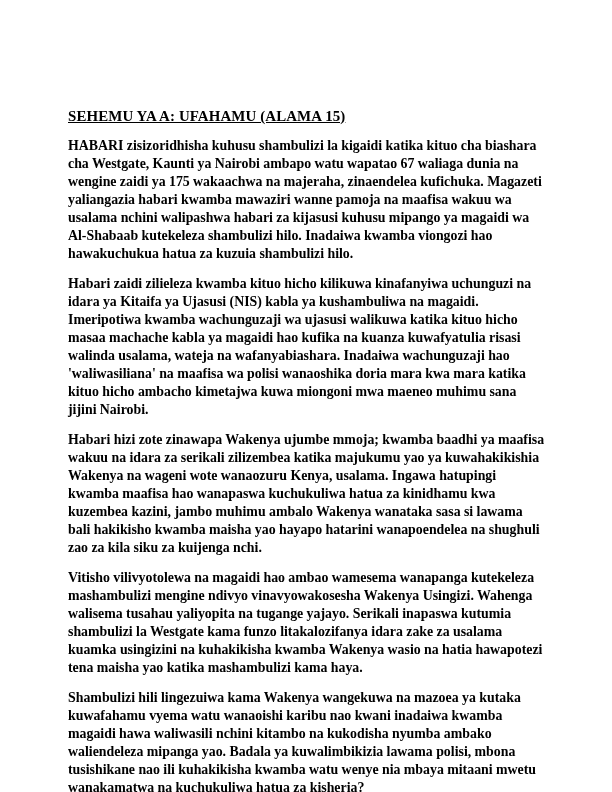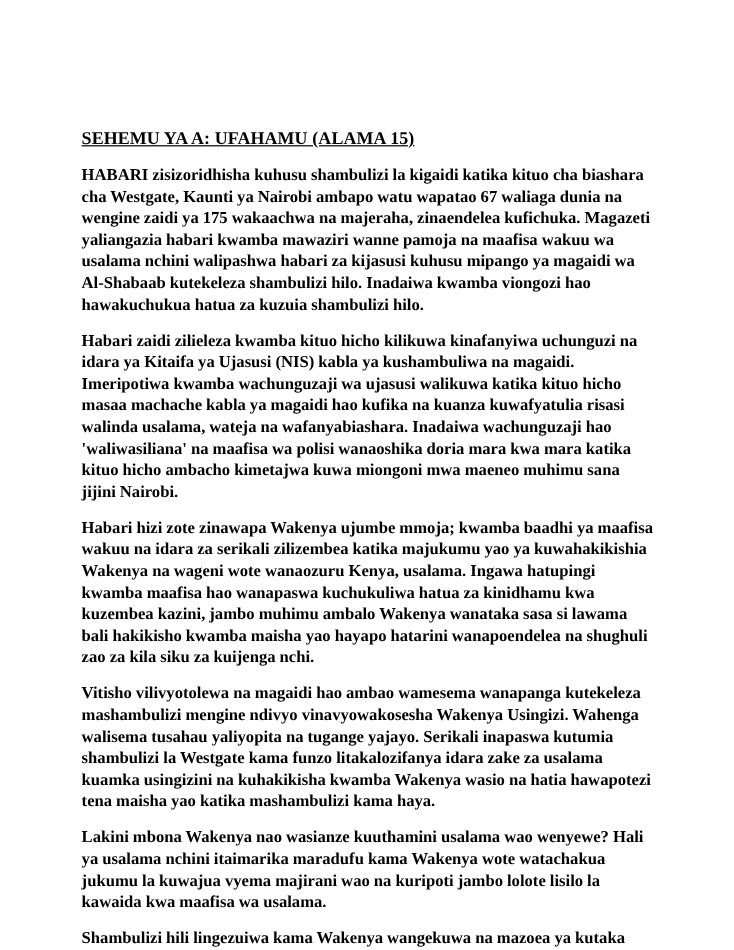--- a/index.html
+++ b/index.html
@@ -49,16 +49,15 @@
 <body>
 
 <div class="page">
 
   <h1 class="section-title">SEHEMU YA A: UFAHAMU (ALAMA 15)</h1>
 
   <p class="para">HABARI zisizoridhisha kuhusu shambulizi la kigaidi katika kituo cha biashara cha Westgate, Kaunti ya Nairobi ambapo watu wapatao 67 waliaga dunia na wengine zaidi ya 175 wakaachwa na majeraha, zinaendelea kufichuka. Magazeti yaliangazia habari kwamba mawaziri wanne pamoja na maafisa wakuu wa usalama nchini walipashwa habari za kijasusi kuhusu mipango ya magaidi wa Al-Shabaab kutekeleza shambulizi hilo. Inadaiwa kwamba viongozi hao hawakuchukua hatua za kuzuia shambulizi hilo.</p>
   <p class="para">Habari zaidi zilieleza kwamba kituo hicho kilikuwa kinafanyiwa uchunguzi na idara ya Kitaifa ya Ujasusi (NIS) kabla ya kushambuliwa na magaidi. Imeripotiwa kwamba wachunguzaji wa ujasusi walikuwa katika kituo hicho masaa machache kabla ya magaidi hao kufika na kuanza kuwafyatulia risasi walinda usalama, wateja na wafanyabiashara. Inadaiwa wachunguzaji hao 'waliwasiliana' na maafisa wa polisi wanaoshika doria mara kwa mara katika kituo hicho ambacho kimetajwa kuwa miongoni mwa maeneo muhimu sana jijini Nairobi.</p>
   <p class="para">Habari hizi zote zinawapa Wakenya ujumbe mmoja; kwamba baadhi ya maafisa wakuu na idara za serikali zilizembea katika majukumu yao ya kuwahakikishia Wakenya na wageni wote wanaozuru Kenya, usalama. Ingawa hatupingi kwamba maafisa hao wanapaswa kuchukuliwa hatua za kinidhamu kwa kuzembea kazini, jambo muhimu ambalo Wakenya wanataka sasa si lawama bali hakikisho kwamba maisha yao hayapo hatarini wanapoendelea na shughuli zao za kila siku za kuijenga nchi.</p>
   <p class="para nogap">Vitisho vilivyotolewa na magaidi hao ambao wamesema wanapanga kutekeleza mashambulizi mengine ndivyo vinavyowakosesha Wakenya Usingizi. Wahenga walisema tusahau yaliyopita na tugange yajayo. Serikali inapaswa kutumia shambulizi la Westgate kama funzo litakalozifanya idara zake za usalama kuamka usingizini na kuhakikisha kwamba Wakenya wasio na hatia hawapotezi tena maisha yao katika mashambulizi kama haya.</p>
-  <p class="para">Lakini mbona Wakenya nao wasianze kuuthamini usalama wao wenyewe? Hali ya usalama nchini itaimarika maradufu kama Wakenya wote watachakua jukumu la kuwajua vyema majirani wao na kuripoti jambo lolote lisilo la kawaida kwa maafisa wa usalama.</p>
   <p class="para">Shambulizi hili lingezuiwa kama Wakenya wangekuwa na mazoea ya kutaka kuwafahamu vyema watu wanaoishi karibu nao kwani inadaiwa kwamba magaidi hawa waliwasili nchini kitambo na kukodisha nyumba ambako waliendeleza mipanga yao. Badala ya kuwalimbikizia lawama polisi, mbona tusishikane nao ili kuhakikisha kwamba watu wenye nia mbaya mitaani mwetu wanakamatwa na kuchukuliwa hatua za kisheria?</p>
 
 </div>
 
 </body></html>

